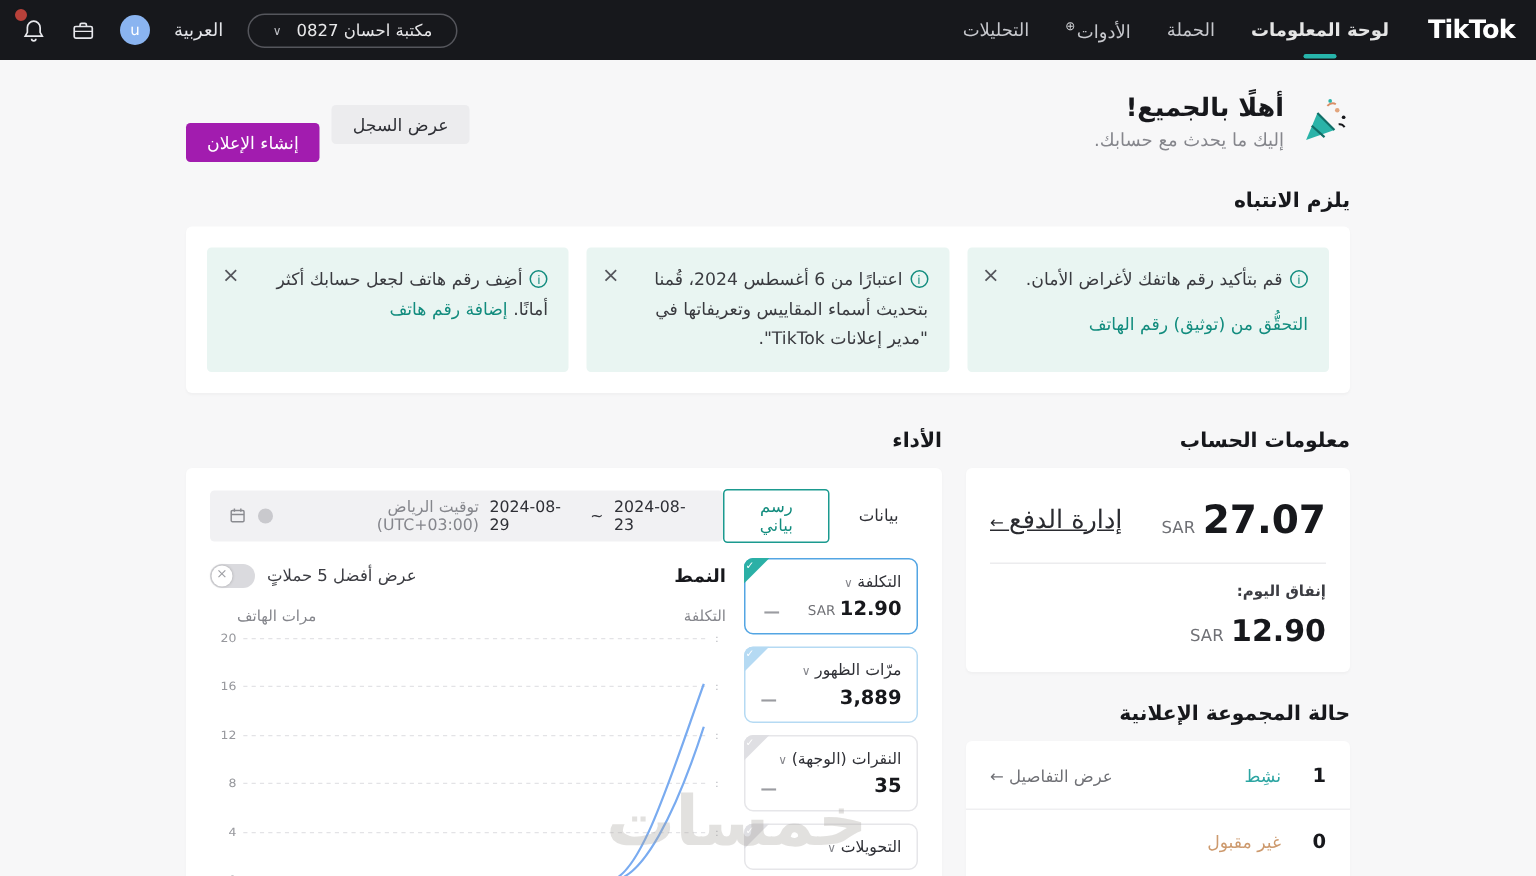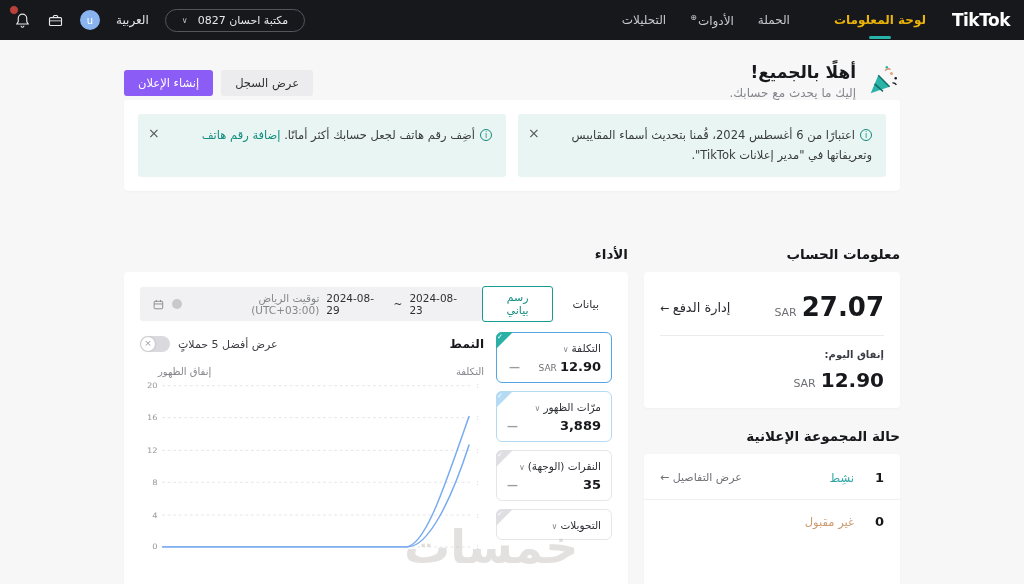--- a/index.html
+++ b/index.html
@@ -8,21 +8,21 @@
     font-family:"DejaVu Sans","Liberation Sans",sans-serif;
     background:#f7f7f8; color:#1b1c20; position:relative; direction:rtl;
   }
   
   .topbar { height:40px; background:#17181c; display:flex; align-items:center;
             justify-content:space-between; padding:0 14px; }
   .tb-right { display:flex; align-items:center; }
   .brand { color:#fff; font-weight:bold; font-size:17px; letter-spacing:-0.5px; margin-left:26px; white-space:nowrap; }
   .nav { display:flex; align-items:center; gap:24px; }
   .nav-item { color:#c7c8cd; font-size:12px; cursor:pointer; position:relative; white-space:nowrap; }
-  .nav-item.active { color:#eab308; font-weight:bold;margin-left:20px; }
+  .nav-item.active { color:#e5e5e5; font-weight:bold; }
   .nav-item.active::after { content:""; position:absolute; bottom:-12px; right:50%;
       transform:translateX(50%); width:22px; height:3px; background:#27b5ab; border-radius:2px; }
   .sup-icon { font-size:8px; color:#cfd0d4; vertical-align:super; margin-right:1px; }
   .tb-left { display:flex; align-items:center; }
   .acct-pill { border:1px solid #55565c; color:#e8e8ea; border-radius:14px; padding:4px 16px;
       font-size:11px; display:flex; align-items:center; gap:10px; cursor:pointer; white-space:nowrap; }
   .pill-chevron { font-size:8px; color:#bfc0c6; }
   .lang { font-size:12px; color:#e3e4e8; margin:0 16px; cursor:pointer; }
   .avatar { width:20px; height:20px; border-radius:50%; background:#8ab4f0; color:#fff;
       font-size:10px; display:flex; align-items:center; justify-content:center; cursor:pointer; }
@@ -32,50 +32,50 @@
   
   .main { height:544px; padding:22px 124px 0; overflow:hidden; }
   .welcome { display:flex; justify-content:space-between; align-items:flex-start; }
   .welcome-id { display:flex; align-items:center; gap:10px; }
   .w-title { font-size:17px; font-weight:bold; color:#17181c; }
   .w-sub { font-size:12px; color:#85868c; margin-top:4px; }
   .w-btns { display:flex; gap:8px; margin-top:8px; }
   .btn { height:26px; padding:0 14px; font-size:11.5px; border-radius:3px; border:none;
       cursor:pointer; font-family:inherit; }
   .btn-gray { background:#ececee; color:#2f3036; }
-  .btn-teal { background:#8b5cf6; color:#fff; }
+  .btn-teal { background:#a21caf; color:#fff;margin-top:12px; }
   .sec-h { font-size:13.5px; font-weight:bold; color:#17181c; }
   .attn-h { margin:18px 0 9px; }
   .panel { background:#fff; border-radius:4px; padding:14px; display:flex; gap:12px;
       box-shadow:0 1px 2px rgba(0,0,0,.03); }
   .notice { flex:1; background:#e9f5f2; border-radius:3px; padding:12px 14px 12px 30px;
       position:relative; font-size:11.5px; color:#3a3b40; line-height:1.7; }
   .notice-close { position:absolute; left:10px; top:8px; color:#55565c; font-size:14px; cursor:pointer; }
   .notice-close::before { content:"×"; }
   .ninfo { display:inline-block; width:12px; height:12px; border:1px solid #128c7e; border-radius:50%;
       color:#128c7e; font-size:8px; line-height:11px; text-align:center; margin-left:5px; vertical-align:1px; }
   .ninfo::before { content:"i"; }
   .nlink { color:#128c7e; cursor:pointer; }
   .nlink.block { display:block; margin-top:10px; }
   .nlink.block2 { display:block; margin-top:1px; }
   
   .cols { display:flex; gap:16px; margin-top:24px; }
   .col-side { width:256px; flex-shrink:0; }
   .col-perf { flex:1; min-width:0; }
   .card { background:#fff; border-radius:4px; box-shadow:0 1px 2px rgba(0,0,0,.03); }
-  .side-h { margin-bottom:10px;margin-top:31px; }
+  .side-h { margin-bottom:10px; }
   .acct-card { padding:16px; }
   .b-label-row { display:flex; align-items:center; font-size:11.5px; color:#3c3d43; }
   .gdot { display:inline-block; width:11px; height:11px; background:#cfcfd4; border-radius:50%; margin-right:6px; }
   .balance-row { display:flex; justify-content:space-between; align-items:center; margin-top:4px; }
   .money { display:flex; align-items:baseline; gap:5px; }
   .big { font-size:26px; font-weight:bold; color:#17181c; }
   .big2 { font-size:20px; font-weight:bold; color:#17181c; }
   .cur { font-size:11px; color:#6f7075; }
-  .mng { font-size:13px; color:#2a2b30; cursor:pointer; white-space:nowrap; }
+  .mng { font-size:17px; color:#2a2b30; cursor:pointer; white-space:nowrap;text-decoration:underline; }
   .arrow-l::after { content:" ←"; font-size:11px; }
   .hr { border-top:1px solid #ececee; margin:13px 0; }
   .t-label { font-size:10px; color:#3c3d43;font-weight:bold; }
   .today-money { margin-top:8px; }
   .status-h { margin:20px 0 10px; }
   .status-card { padding:2px 0; height:200px; }
   .srow { display:flex; align-items:center; padding:14px 16px; }
   .srow + .srow { border-top:1px solid #efeff1; }
   .scount { font-size:13px; font-weight:bold; width:16px; color:#17181c; }
   .slabel { font-size:11.5px; margin-right:14px; }
@@ -183,21 +183,27 @@
         <div class="w-title">أهلًا بالجميع!</div>
         <div class="w-sub">إليك ما يحدث مع حسابك.</div>
       </div>
     </div>
     <div class="w-btns">
       <button class="btn btn-gray">عرض السجل</button>
       <button class="btn btn-teal">إنشاء الإعلان</button>
     </div>
   </div>
 
+  <div class="sec-h attn-h">يلزم الانتباه</div>
   <div class="panel">
+    <div class="notice">
+      <span class="ninfo"></span><span>قم بتأكيد رقم هاتفك لأغراض الأمان.</span>
+      <span class="nlink block">التحقُّق من (توثيق) رقم الهاتف</span>
+      <span class="notice-close"></span>
+    </div>
     <div class="notice">
       <span class="ninfo"></span><span>اعتبارًا من 6 أغسطس 2024، قُمنا بتحديث أسماء المقاييس وتعريفاتها في "مدير إعلانات TikTok".</span>
       <span class="notice-close"></span>
     </div>
     <div class="notice">
       <span class="ninfo"></span><span>أضِف رقم هاتف لجعل حسابك أكثر أمانًا.</span>
       <span class="nlink">إضافة رقم هاتف</span>
       <span class="notice-close"></span>
     </div>
   </div>
@@ -302,21 +308,21 @@
               <span class="mode-label">النمط</span>
               <span class="toggle-group">
                 <span>عرض أفضل 5 حملاتٍ</span>
                 <span class="toggle">
                     <span class="knob"></span>
                   </span>
               </span>
             </div>
             <div class="axis-row">
               <span>التكلفة</span>
-              <span>إنفاق الظهور</span>
+              <span>مرات الهاتف</span>
             </div>
             <svg class="plot" viewBox="0 0 372 212" preserveAspectRatio="none">
               <g class="grid">
                 <line x1="24" y1="8" x2="360" y2="8"></line>
                 <line x1="24" y1="46" x2="360" y2="46"></line>
                 <line x1="24" y1="85" x2="360" y2="85"></line>
                 <line x1="24" y1="123" x2="360" y2="123"></line>
                 <line x1="24" y1="162" x2="360" y2="162"></line>
                 <line x1="24" y1="200" x2="360" y2="200"></line>
               </g>

